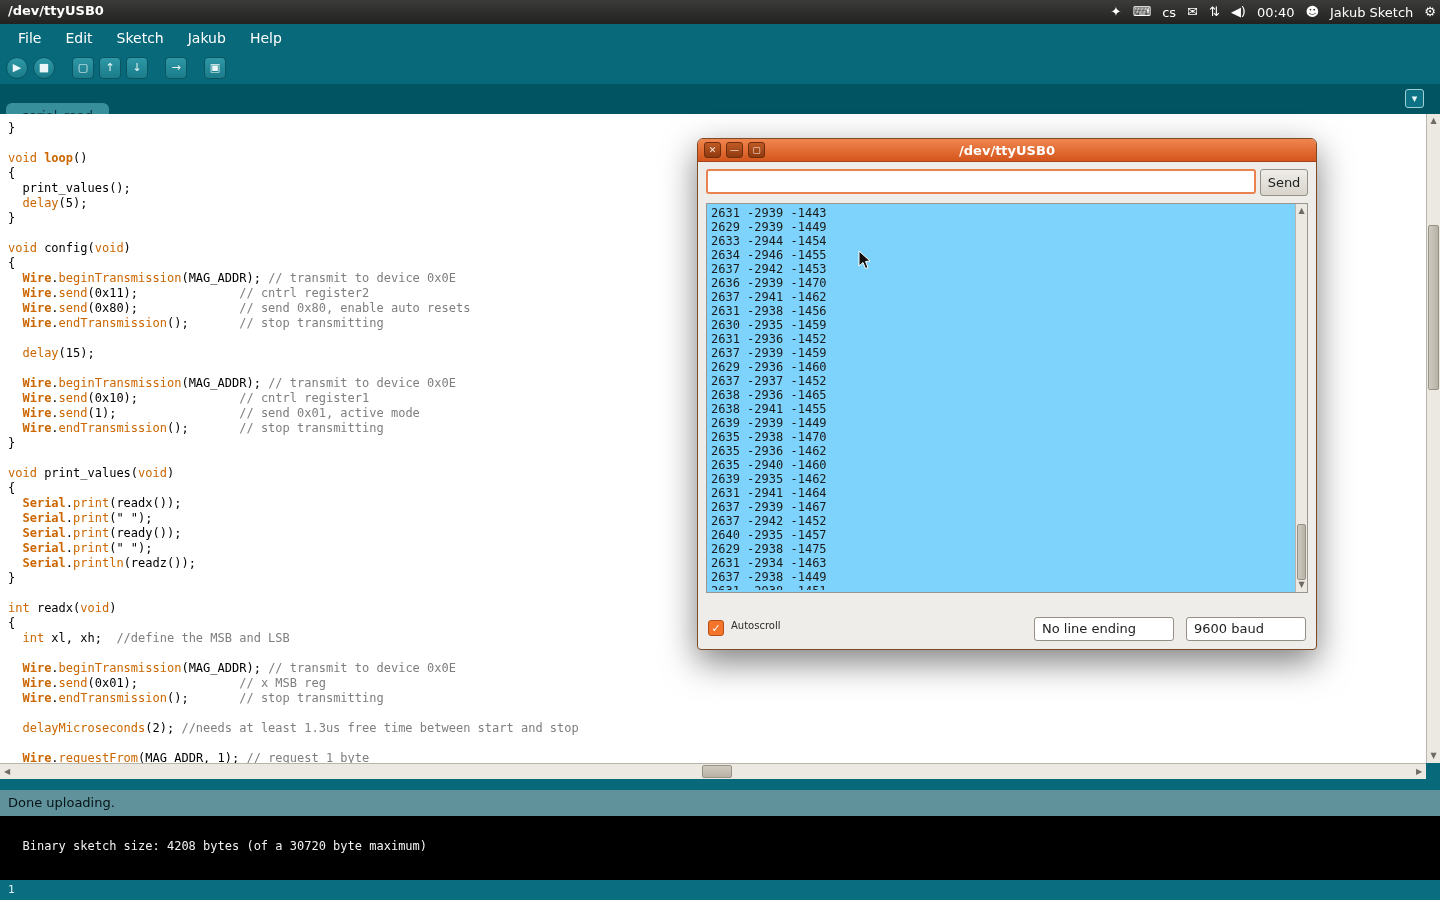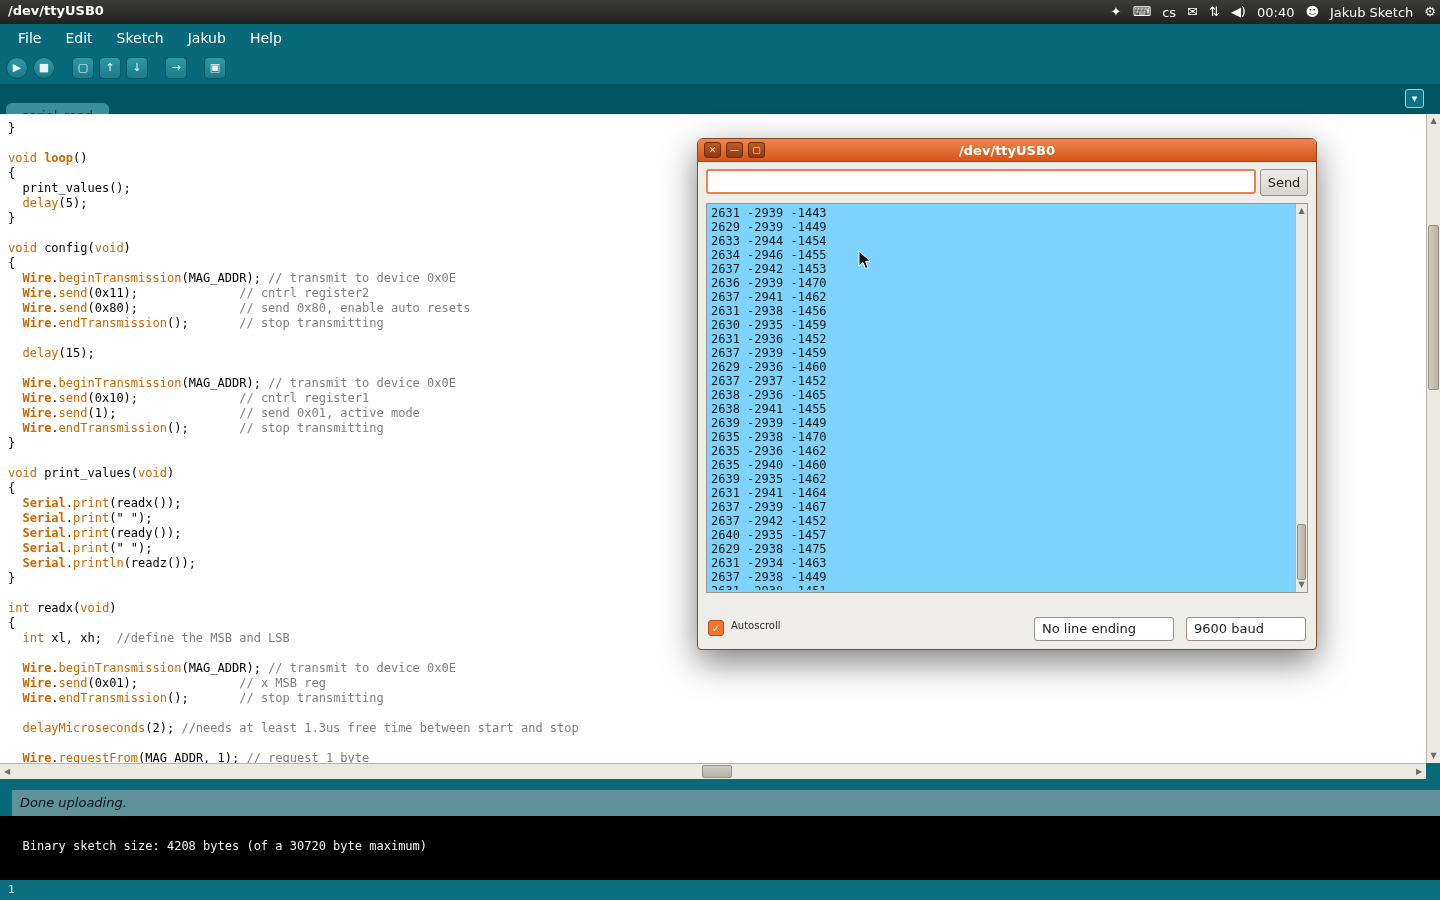--- a/index.html
+++ b/index.html
@@ -50,22 +50,22 @@
   .vscroll .arr.up { top:0; } .vscroll .arr.down { bottom:0; }
   .vscroll .thumb { position:absolute; left:1px; right:1px; top:111px; height:165px;
     background:linear-gradient(90deg,#cfcabf,#b8b2a6); border:1px solid #979286; border-radius:2px; }
   .hscroll { position:absolute; top:763px; left:0; width:1426px; height:16px;
     background:#ece9e2; border-top:1px solid #b9b5ac; }
   .hscroll .arr { width:14px; height:16px; line-height:16px; position:absolute; }
   .hscroll .arr.left { left:0; } .hscroll .arr.right { right:0; }
   .hscroll .thumb { position:absolute; top:1px; bottom:1px; left:702px; width:30px;
     background:linear-gradient(#cfcabf,#b8b2a6); border:1px solid #979286; border-radius:2px; }
   
-  .statusbar { position:absolute; top:790px; left:12px; right:0; height:26px;
-    background:#5f929b; color:#071417; font-size:13px; line-height:26px; padding-left:8px;font-style:italic; }
+  .statusbar { position:absolute; top:790px; left:0; right:0; height:26px;
+    background:#5f929b; color:#071417; font-size:13px; line-height:26px; padding-left:8px; }
   .console { position:absolute; top:816px; left:0; right:0; height:64px; background:#000;
     color:#f2f2f2; font:12px/16px "DejaVu Sans Mono", monospace; padding:6px 8px; white-space:pre; }
   .footer { position:absolute; top:880px; left:0; right:0; height:20px; background:#0a6e80;
     color:#dff2f5; font:11px/20px "DejaVu Sans Mono", monospace; padding-left:8px; }
   
   .monitor { position:absolute; left:697px; top:138px; width:620px; height:512px;
     background:#efedea; border:1px solid #7c4a26; border-radius:6px 6px 4px 4px;
     box-shadow:0 12px 34px rgba(0,0,0,.5); }
   .m-titlebar { position:relative; height:23px; border-radius:5px 5px 0 0;
     background:linear-gradient(#f0854f,#d4561c); border-bottom:1px solid #a8421a; }

